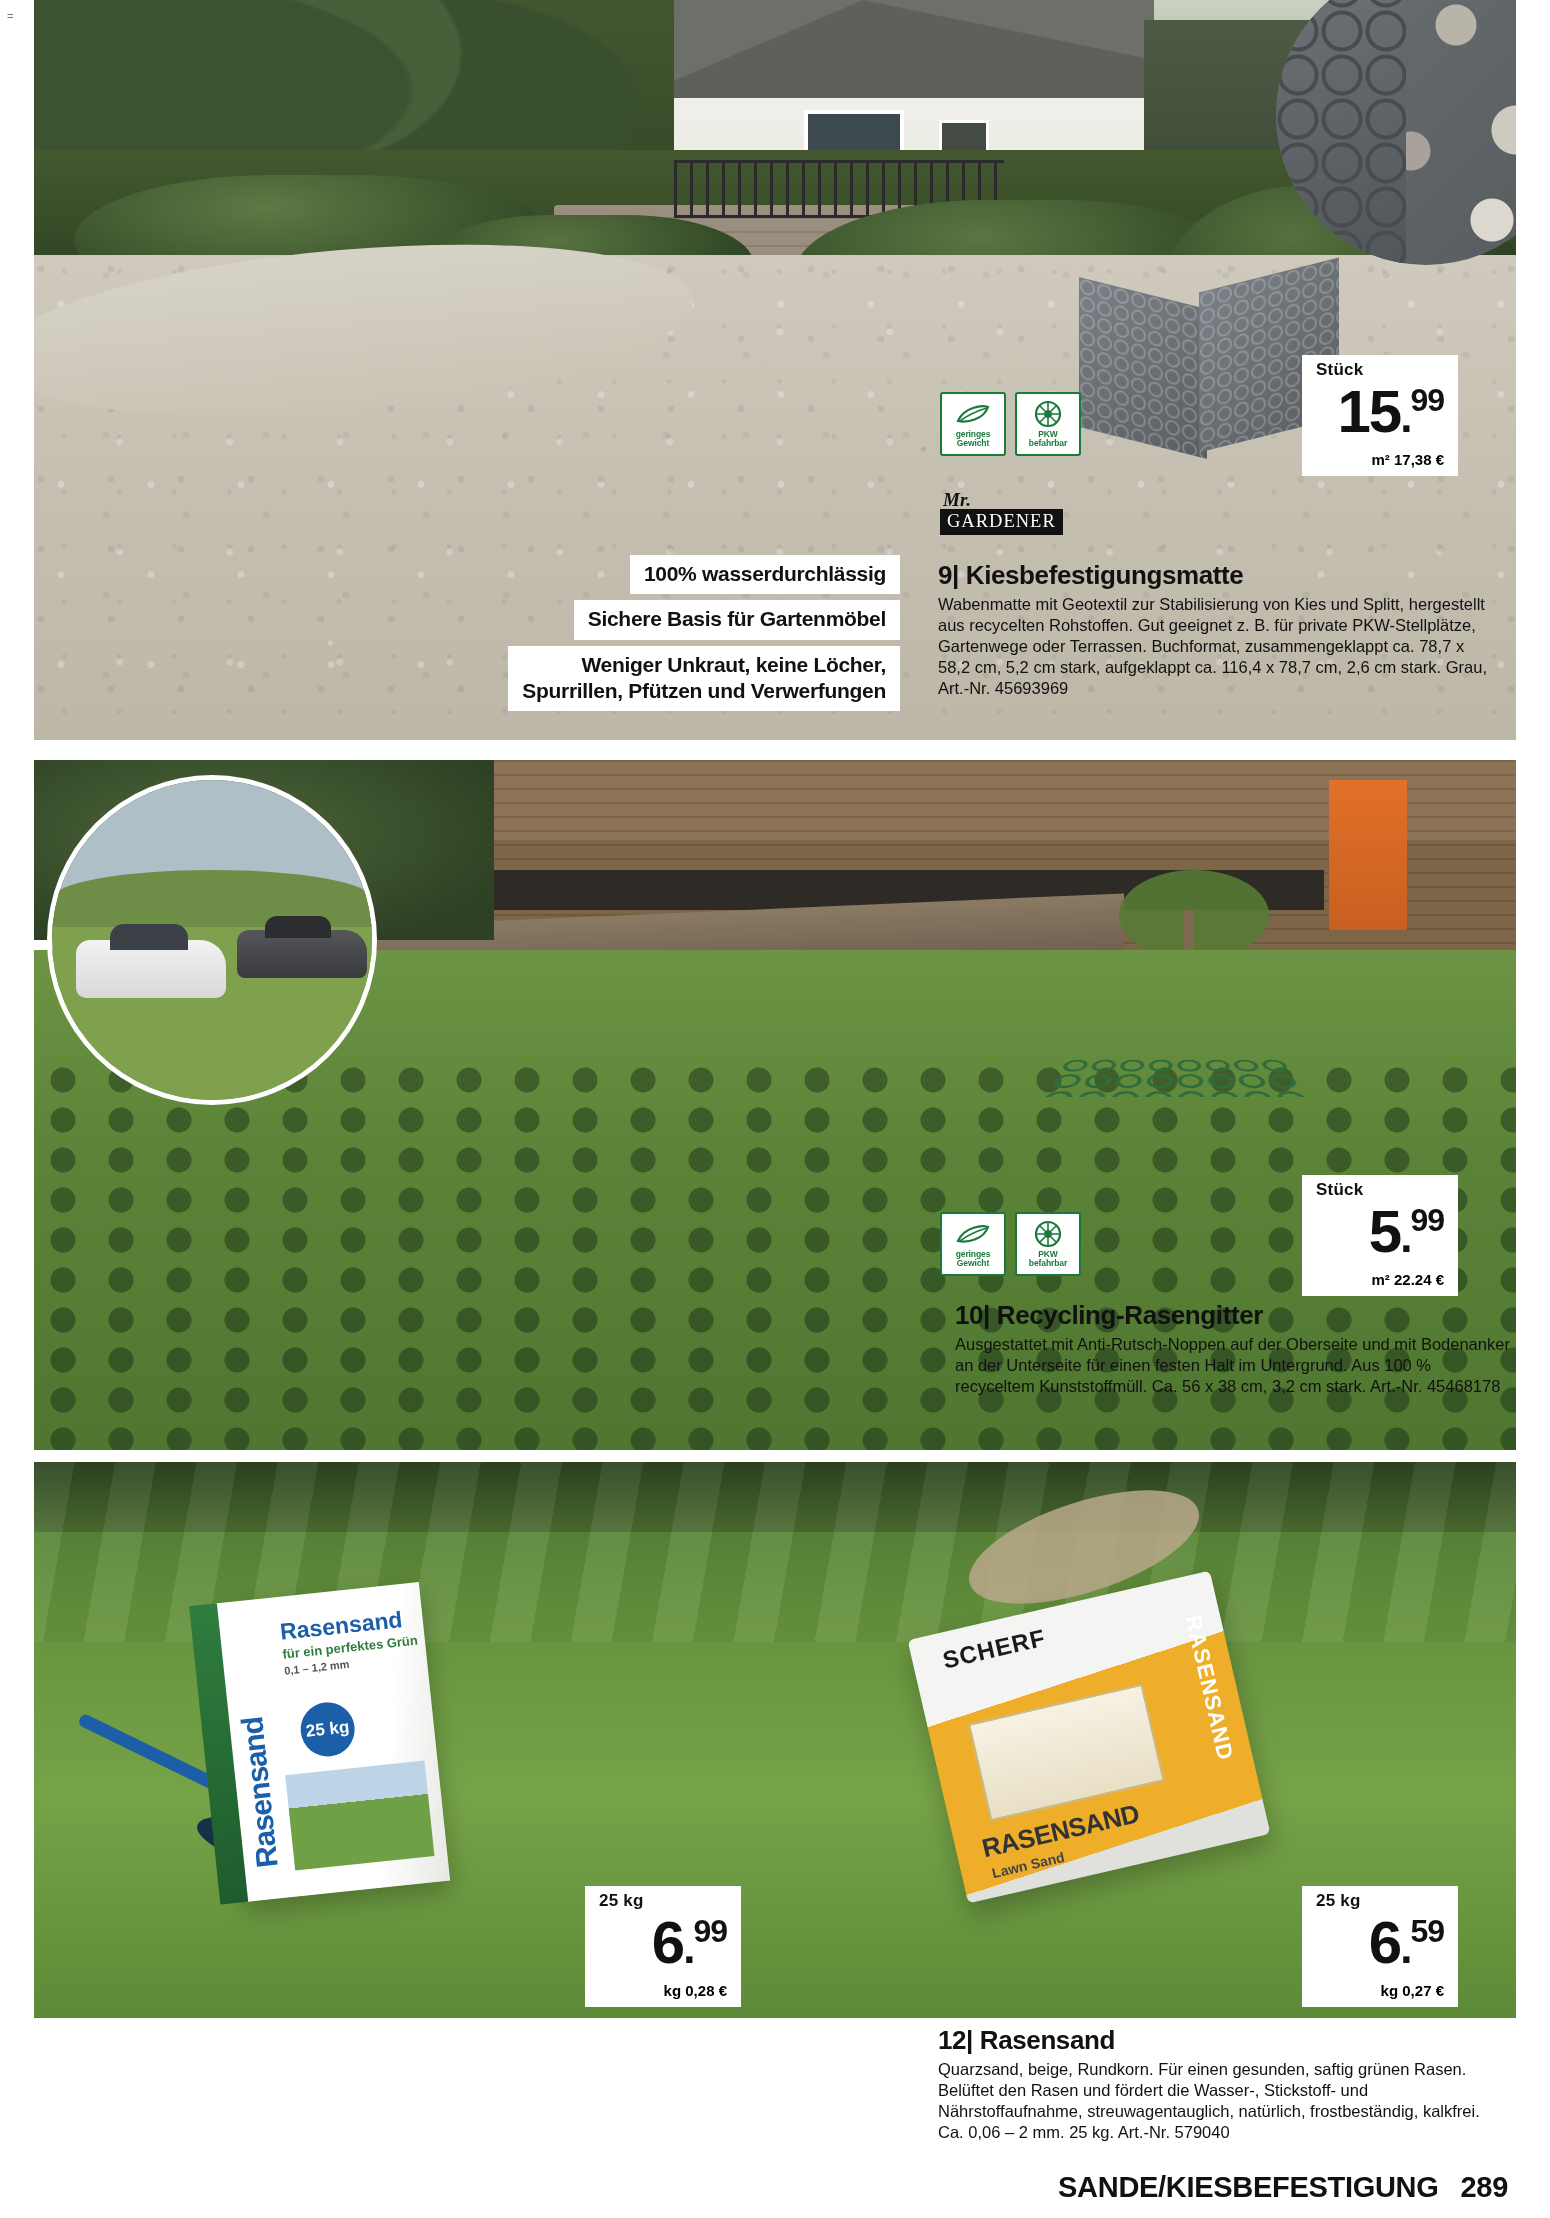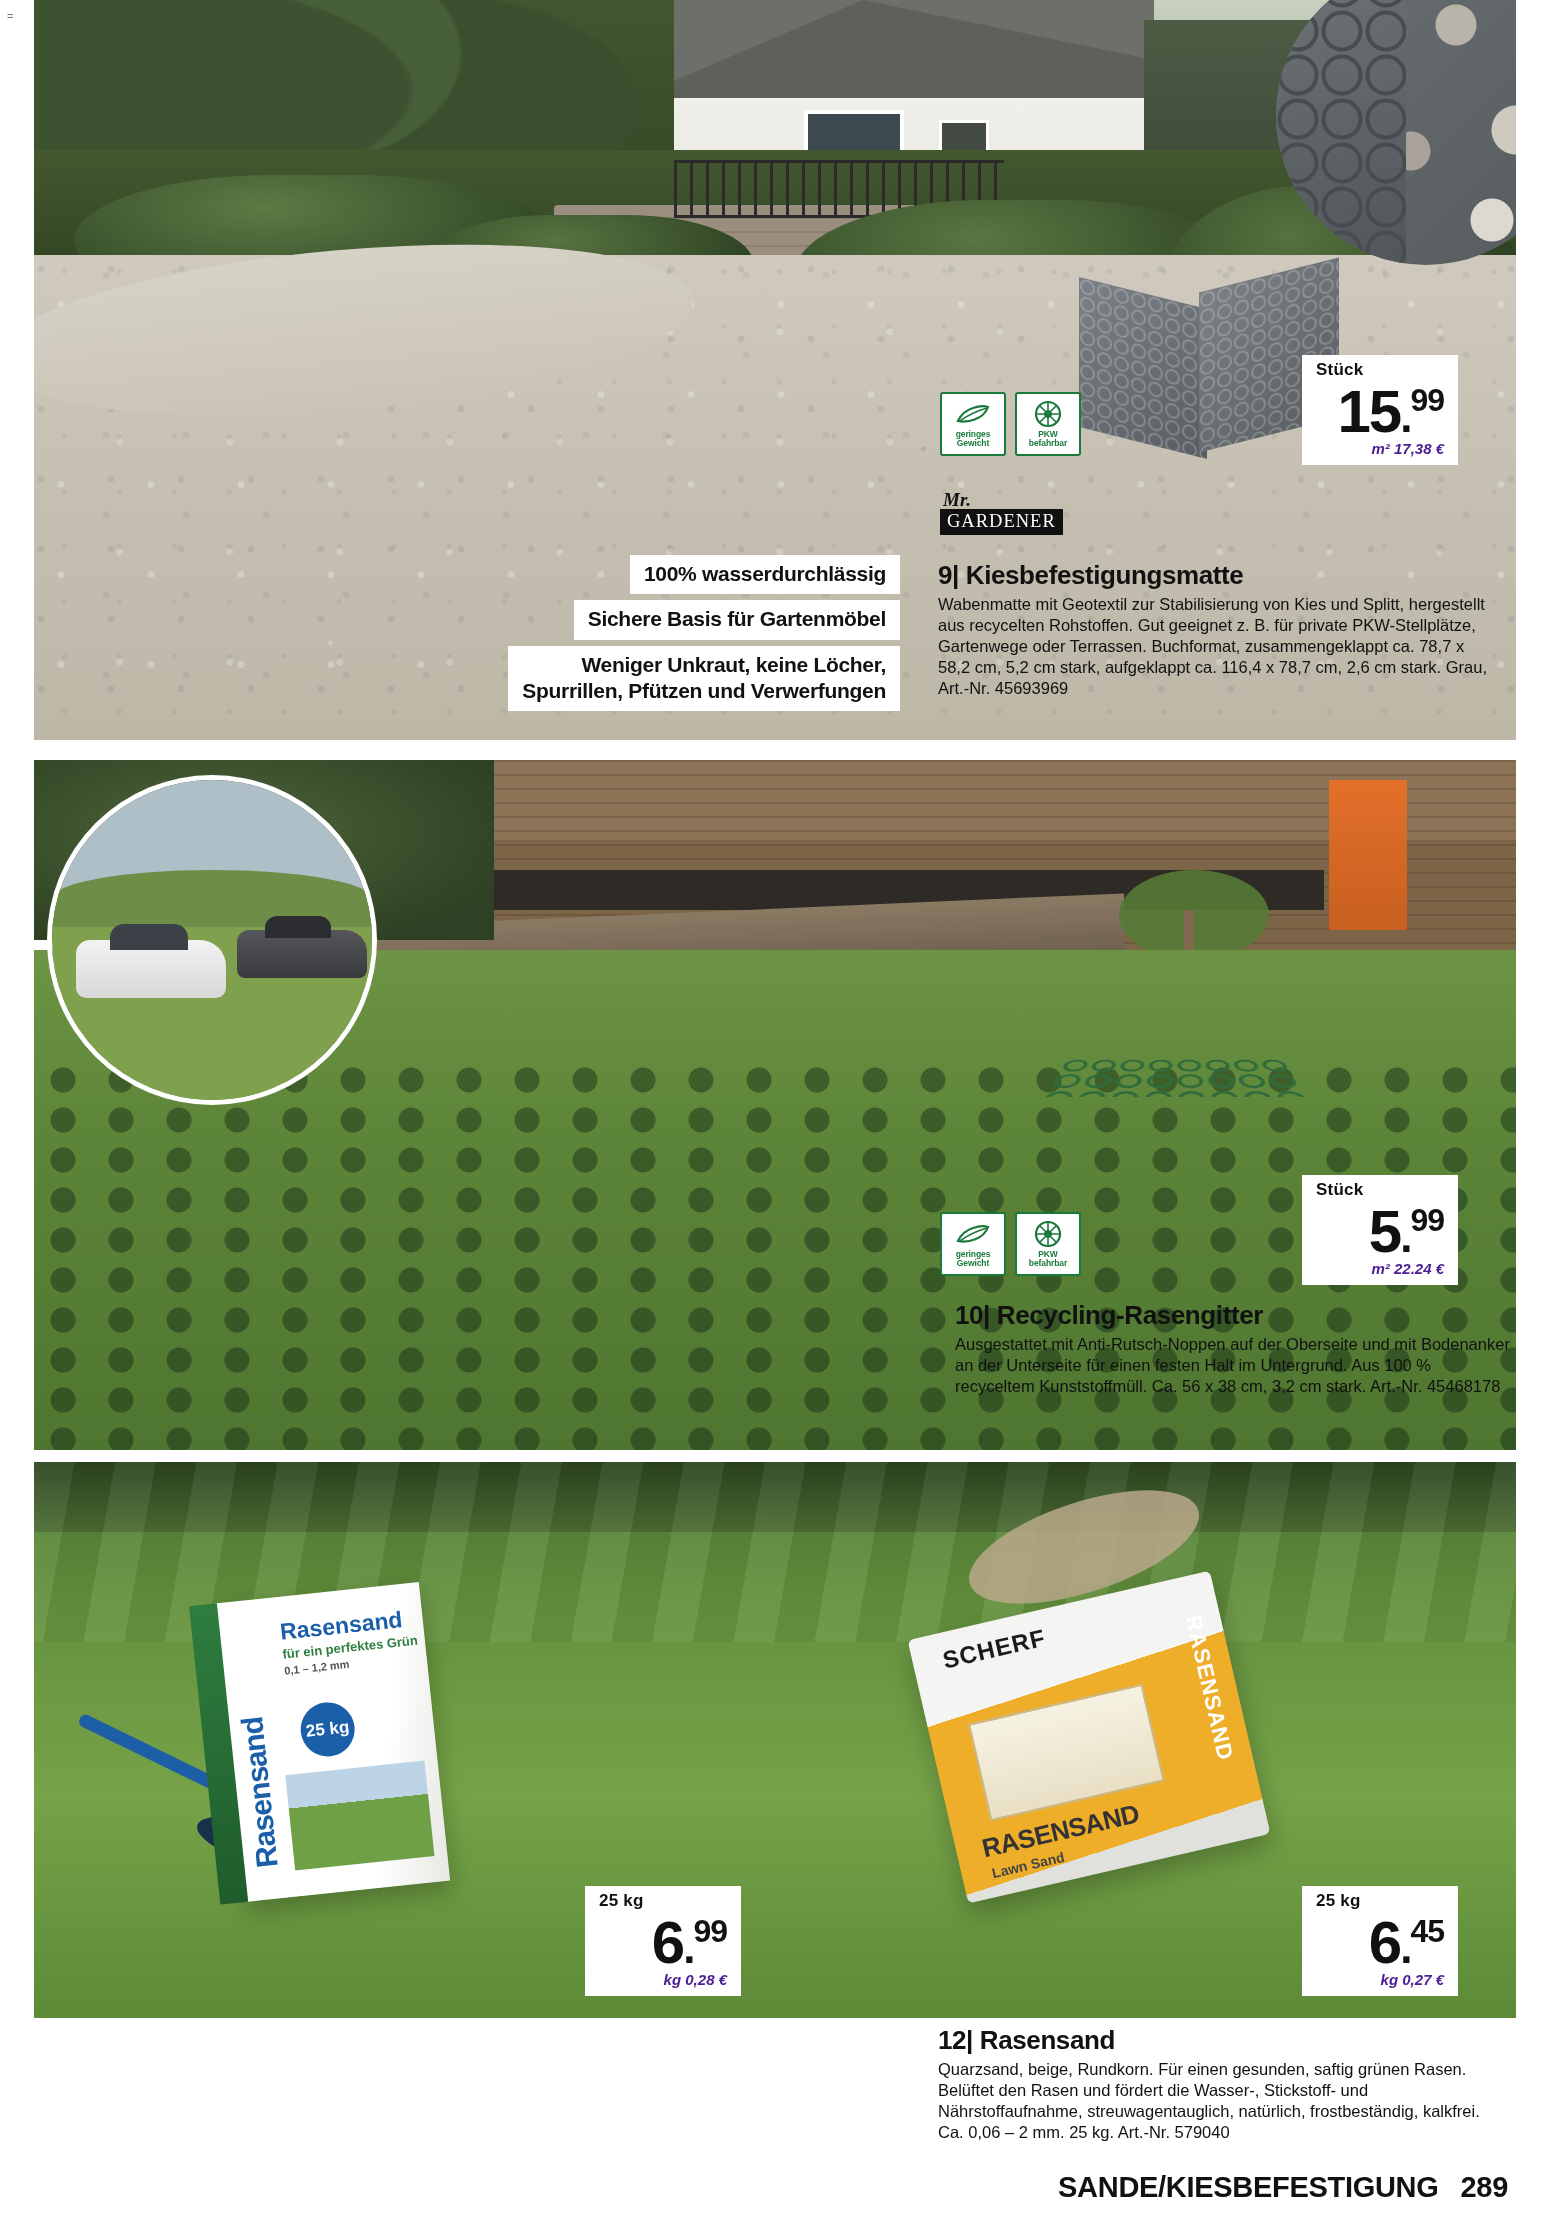--- a/index.html
+++ b/index.html
@@ -27,21 +27,21 @@
     text-align:left;letter-spacing:.2px;line-height:1;
     margin-bottom:1px;
   }
   .pricebox .price{
     font-size:60px;font-weight:800;line-height:.85;color:#111;
     letter-spacing:-2px;white-space:nowrap;margin-top:8px;
   }
   .pricebox .price .cents{font-size:32px;vertical-align:super;letter-spacing:-1px;}
   .pricebox .price .dot{font-size:44px;}
   .pricebox .base{
-    font-size:15px;font-weight:700;color:#4c1d95;margin-top:3px;font-style:italic;
+    font-size:15px;font-weight:700;color:#000000;margin-top:14px;
   }
 
   
   .prod{position:absolute;}
   .prod h3{
     margin:0 0 3px 0;font-size:26px;font-weight:800;letter-spacing:-.4px;color:#111;
   }
   .prod p{
     margin:0;font-size:16.5px;line-height:1.28;color:#111;
   }
@@ -560,21 +560,21 @@
   </div>
 
   <div class="pricebox" style="left:585px;top:1886px;width:128px;">
     <div class="unit">25 kg</div>
     <div class="price"><span>6</span><span class="dot">.</span><span class="cents">99</span></div>
     <div class="base">kg 0,28 €</div>
   </div>
 
   <div class="pricebox" style="left:1302px;top:1886px;width:128px;">
     <div class="unit">25 kg</div>
-    <div class="price"><span>6</span><span class="dot">.</span><span class="cents">45</span></div>
+    <div class="price"><span>6</span><span class="dot">.</span><span class="cents">59</span></div>
     <div class="base">kg 0,27 €</div>
   </div>
 
   <div class="panel3" style="left:198px;top:2018px;width:708px;height:118px;"></div>
   <div class="panel3" style="left:918px;top:2018px;width:600px;height:150px;"></div>
 
 
   <div class="prod" style="left:938px;top:2025px;width:560px;">
     <h3><span>12|</span> <span>Rasensand</span></h3>
     <p>Quarzsand, beige, Rundkorn. Für einen gesunden, saftig grünen Rasen. Belüftet den Rasen und fördert die Wasser-, Stickstoff- und Nährstoffaufnahme, streuwagentauglich, natürlich, frostbeständig, kalkfrei. Ca. 0,06 – 2 mm. 25 kg. Art.-Nr. 579040</p>

